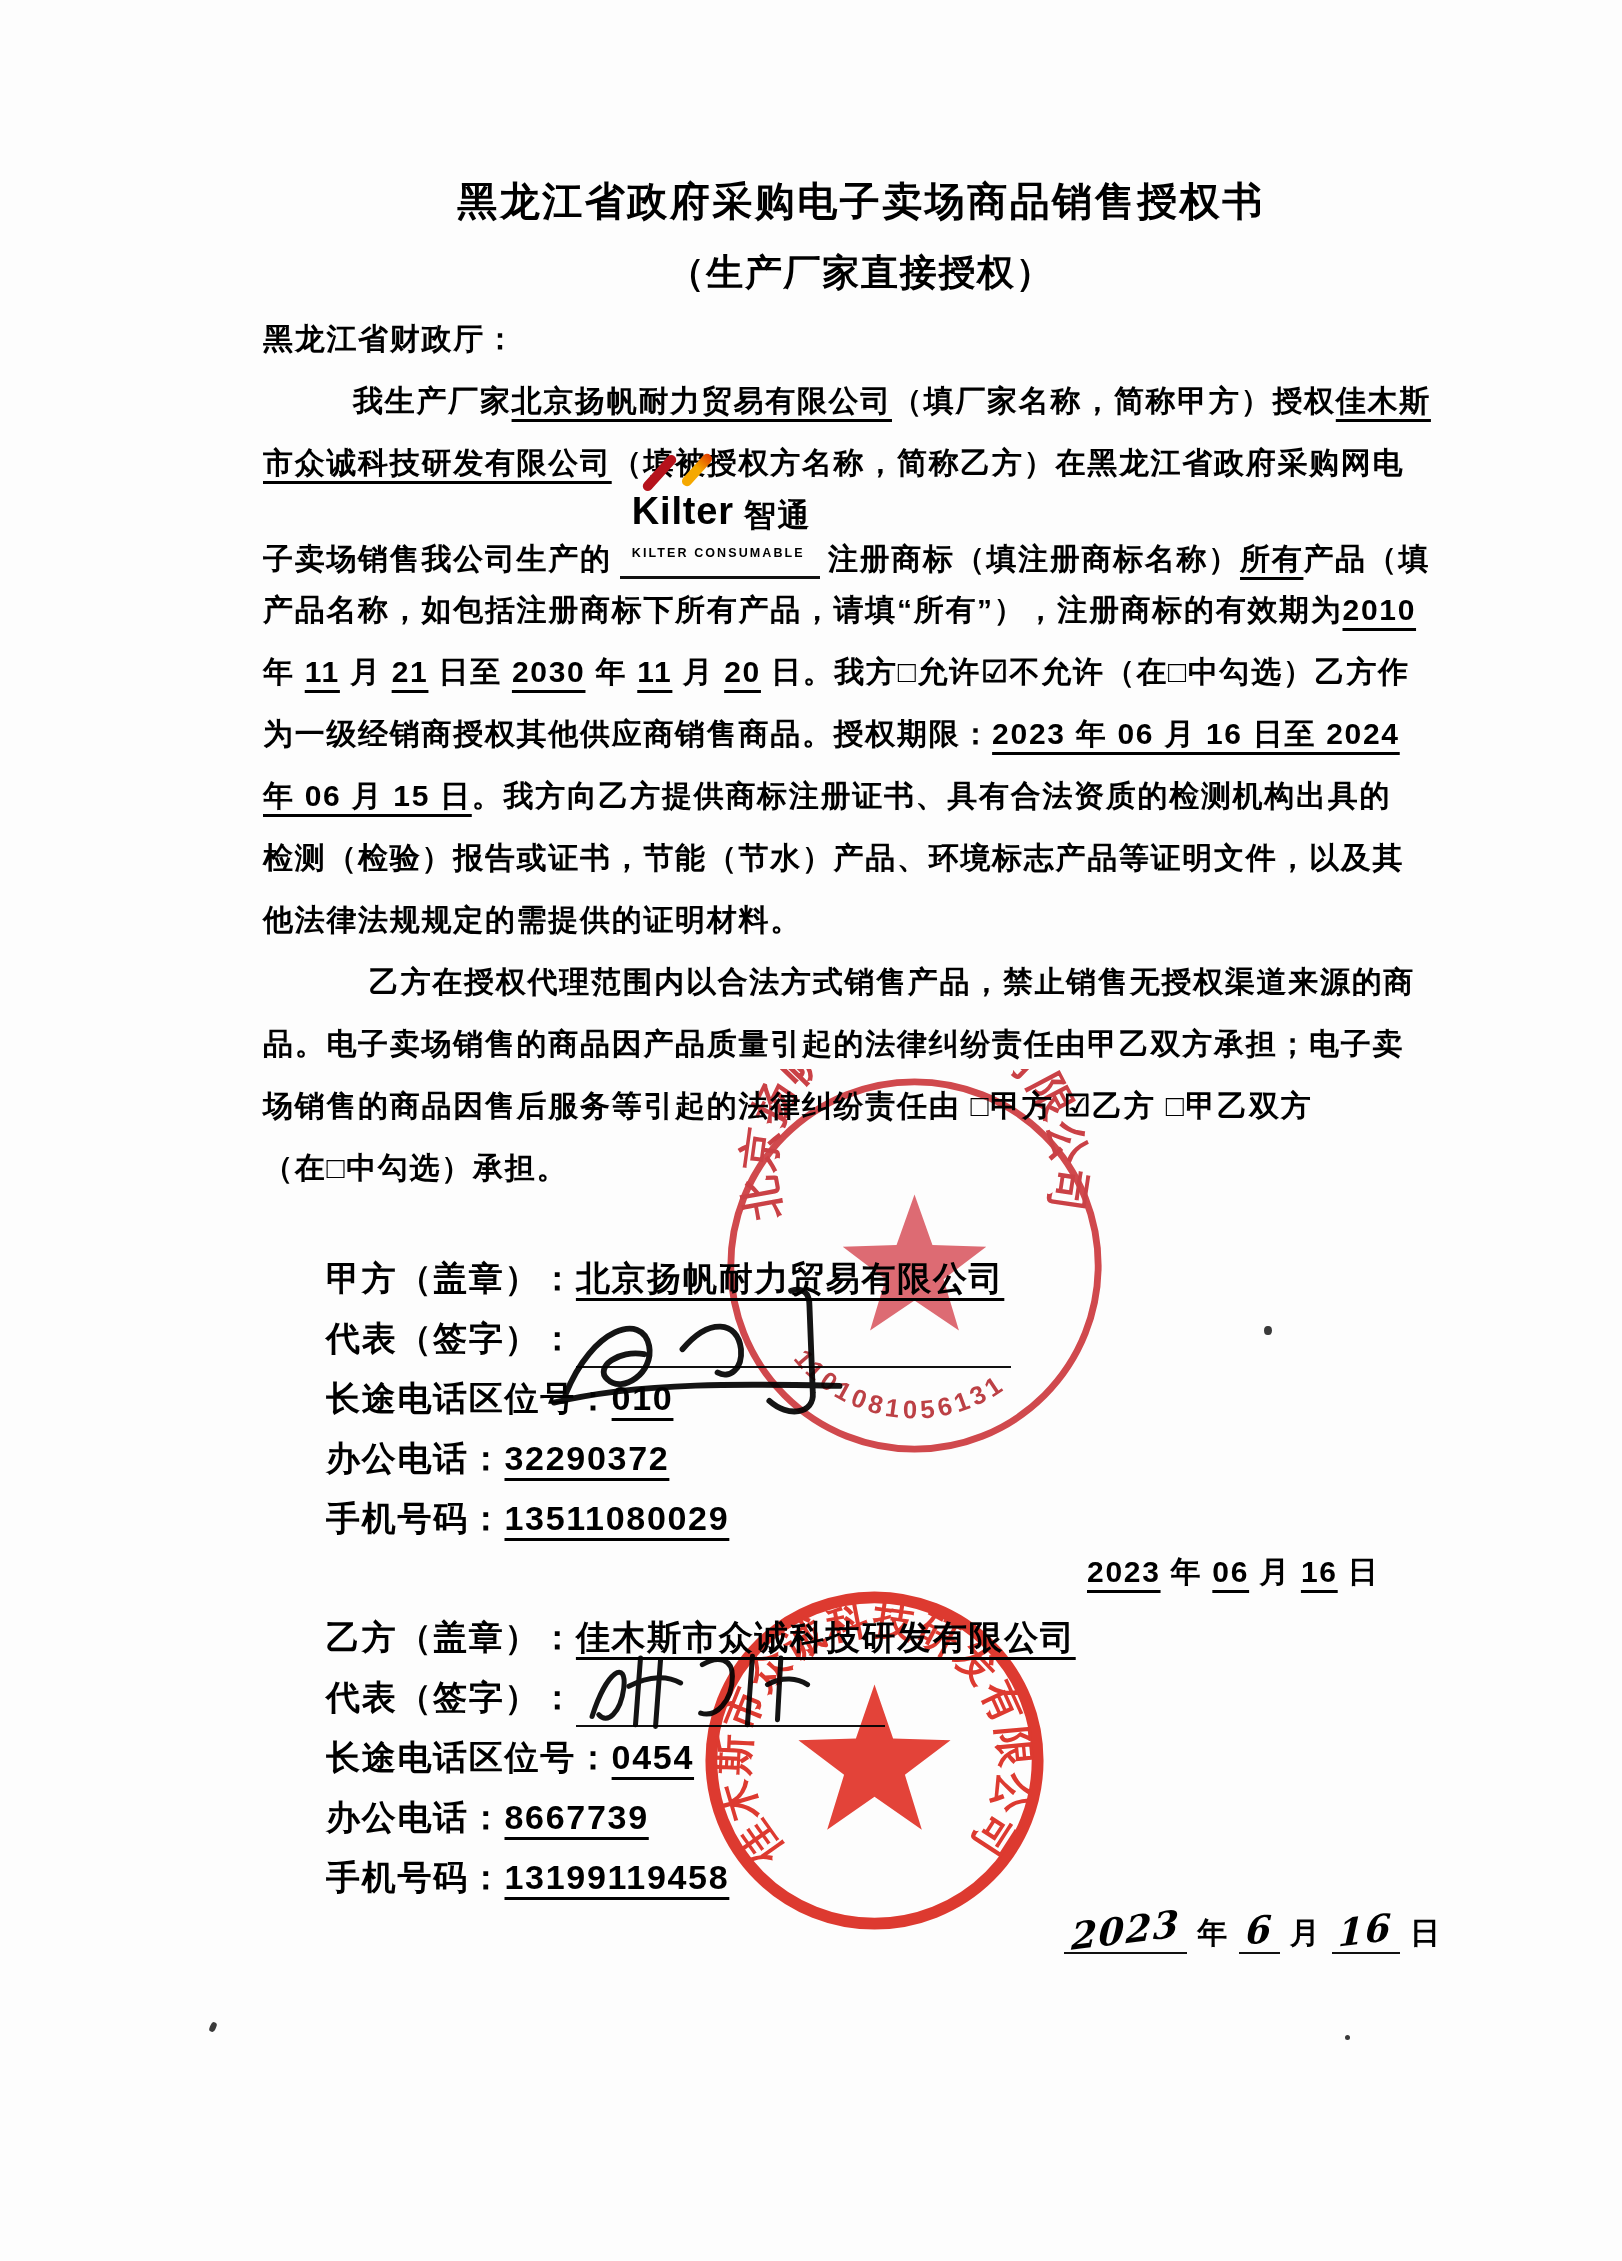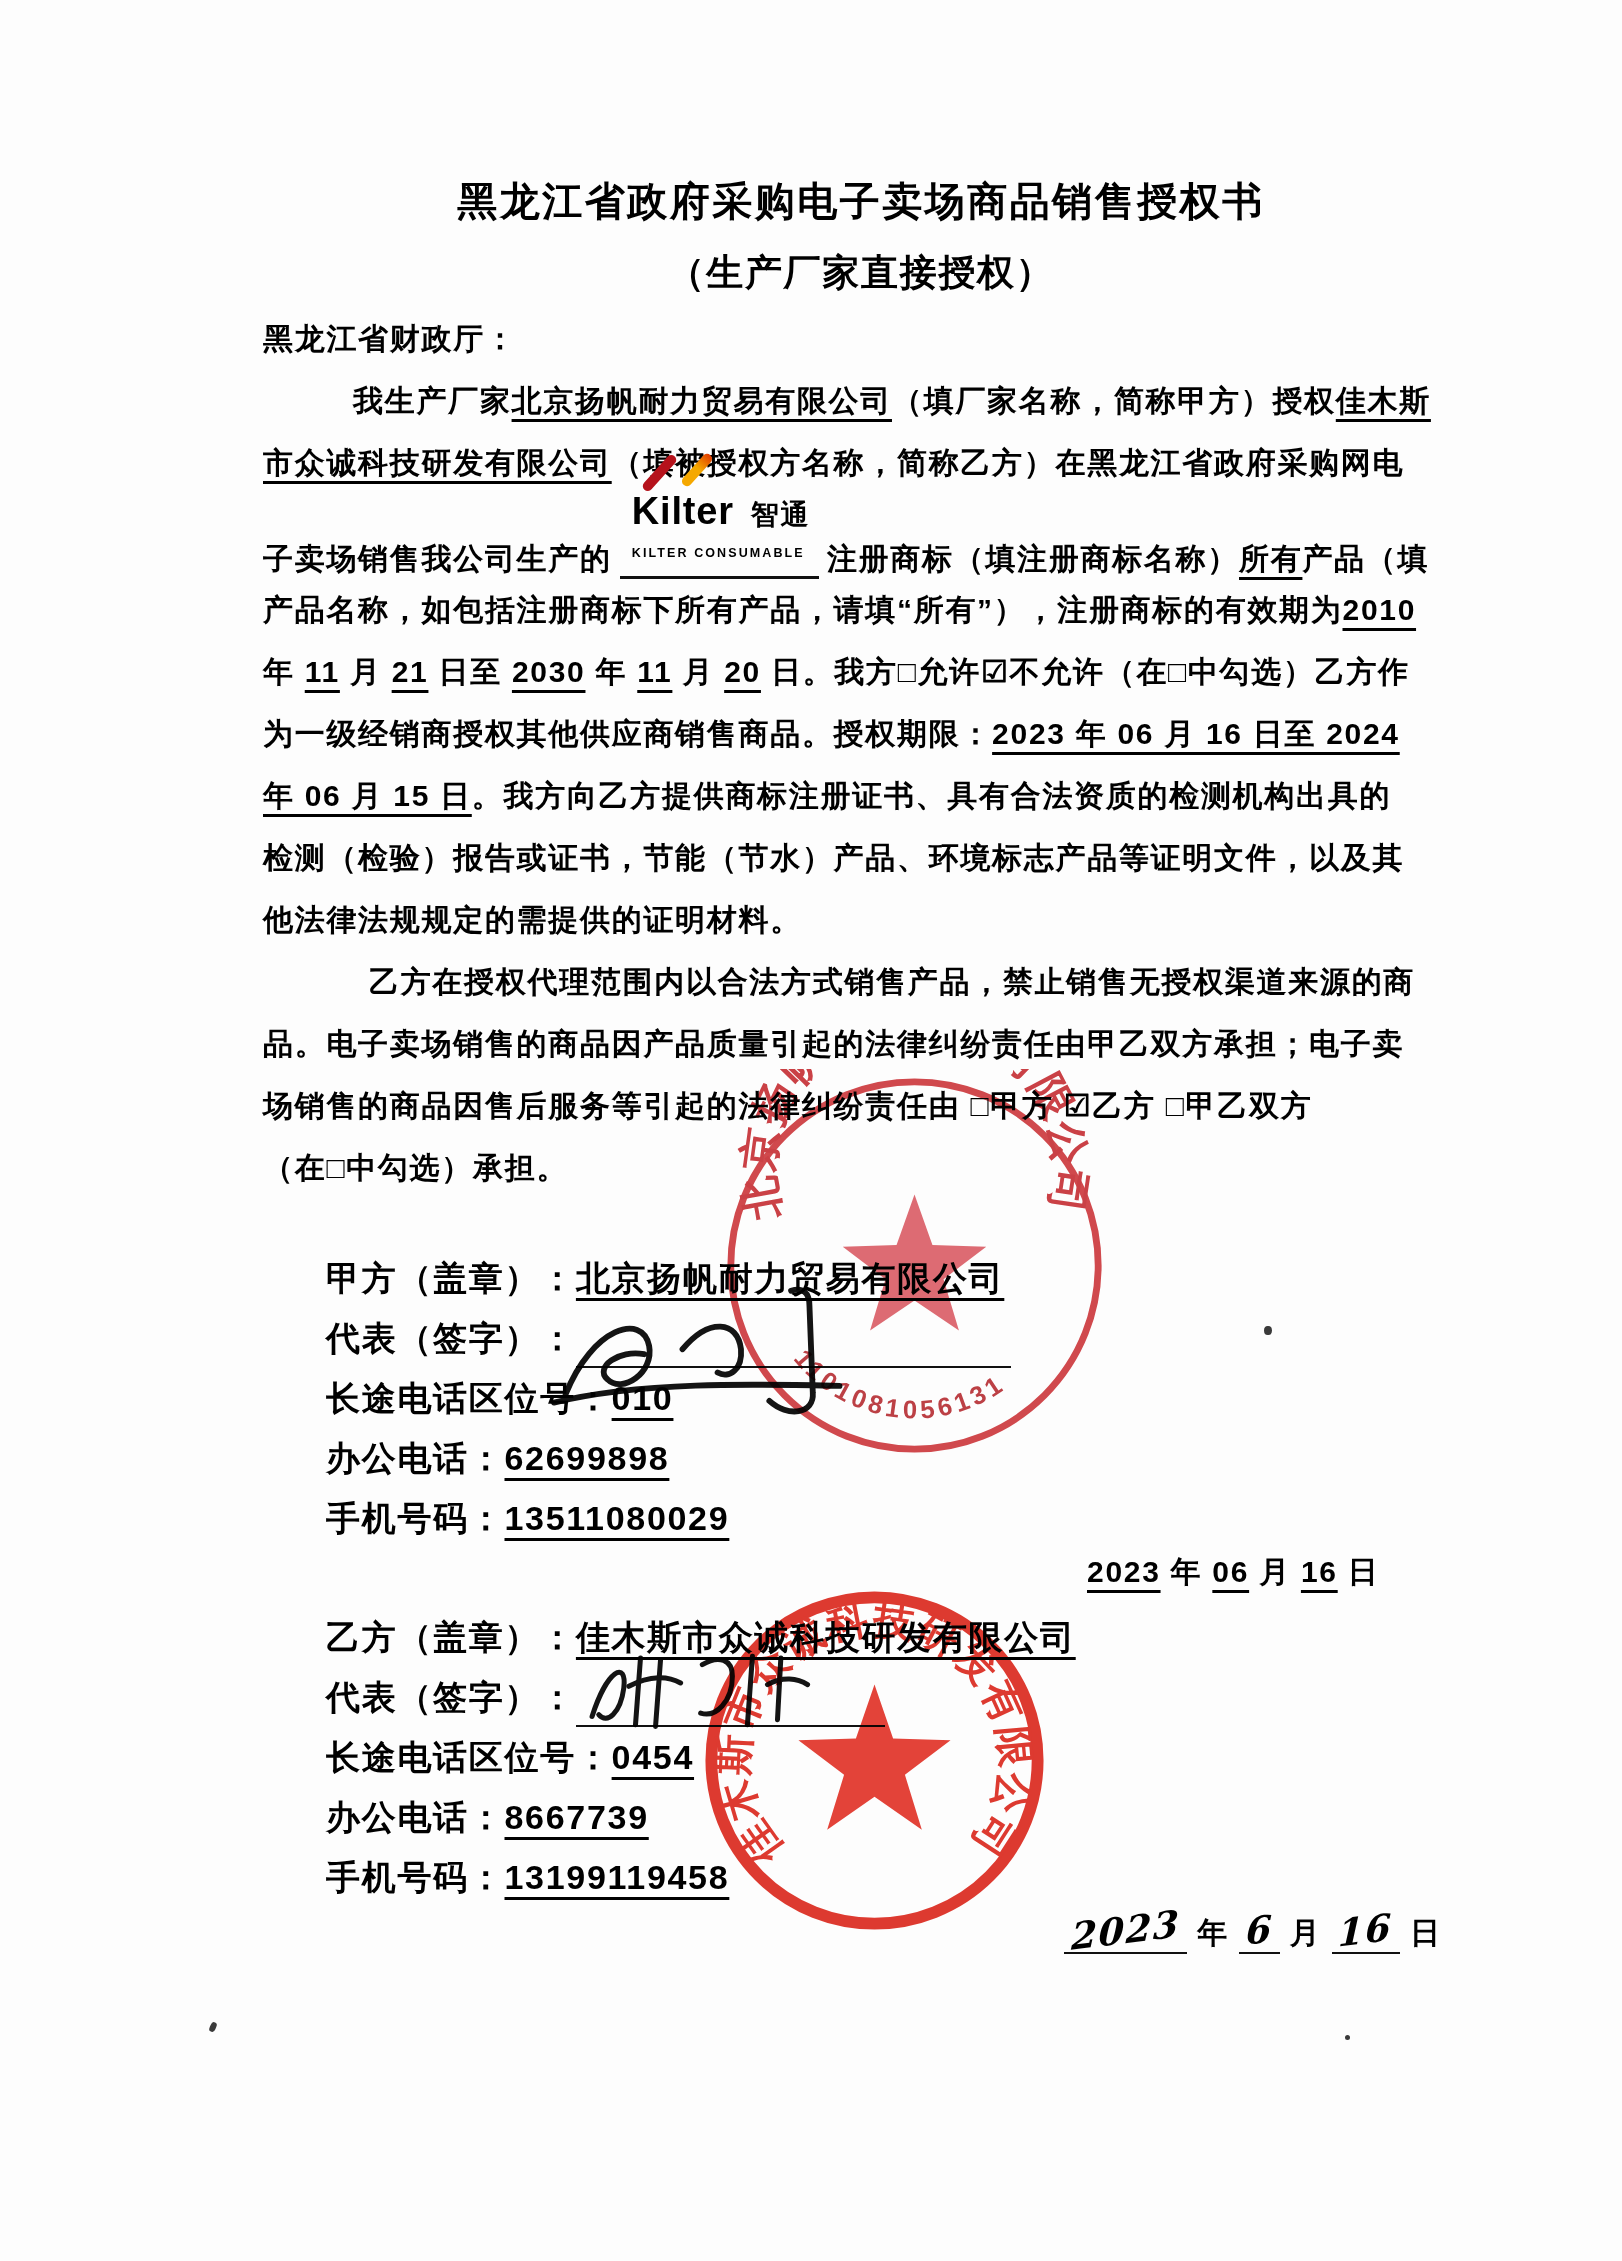--- a/index.html
+++ b/index.html
@@ -17,21 +17,21 @@
   .bodytext { position:absolute; top:308px; left:263px; width:1198px; }
   .line { font-size:30px; font-weight:600; letter-spacing:1.7px; line-height:62px; white-space:nowrap; }
   .indent { padding-left:60px;text-align:center; }
   .u { text-decoration:underline; text-decoration-thickness:2.5px; text-underline-offset:8.4px; }
   .line-logo { display:flex; align-items:flex-end; height:85px; line-height:40px; }
   
   .logo-box { position:relative; display:inline-flex; flex-direction:column; align-items:flex-start;
               border-bottom:3.3px solid #111; padding:0 8.4px 3.3px 11.7px; margin:0 8.4px; }
   .logo-row1 { display:flex; align-items:flex-end; }
   .logo-word { font-size:38px; font-weight:800; letter-spacing:0.8px; line-height:37px; }
-  .logo-cn { font-size:28px; font-weight:900; margin-left:17px; line-height:30px; }
+  .logo-cn { font-size:32px; font-weight:900; margin-left:10px; line-height:30px; }
   .logo-sub { font-size:12.5px; font-weight:800; letter-spacing:2.1px; margin-top:2.5px; }
   .logo-stroke { position:absolute; height:10px; border-radius:5.9px; }
   .logo-stroke.red  { width:45px; top:-25px; left:16.7px; transform:rotate(-48deg); background:#b5121b; }
   .logo-stroke.gold { width:40px; top:-28.4px; left:57px; transform:rotate(-48deg);
                       background:linear-gradient(90deg,#f5a800 55%,#e03a00); }
   
   .party { position:absolute; left:326px; width:1045px; }
   .party-a { top:1248px; }
   .party-b { top:1607px; }
   .prow { font-size:34px; font-weight:600; letter-spacing:1.7px; line-height:60px; white-space:nowrap; }
@@ -105,21 +105,21 @@
     <div class="line indent"><span>乙方在授权代理范围内以合法方式销售产品，禁止销售无授权渠道来源的商</span></div>
     <div class="line"><span>品。电子卖场销售的商品因产品质量引起的法律纠纷责任由甲乙双方承担；电子卖</span></div>
     <div class="line"><span>场销售的商品因售后服务等引起的法律纠纷责任由 □甲方 ☑乙方 □甲乙双方</span></div>
     <div class="line"><span>（在□中勾选）承担。</span></div>
   </div>
 
   <div class="party party-a">
     <div class="prow"><span>甲方（盖章）：</span><span class="u">北京扬帆耐力贸易有限公司</span></div>
     <div class="prow"><span>代表（签字）：</span><span class="sig-blank a"></span></div>
     <div class="prow"><span>长途电话区位号：</span><span class="u">010</span></div>
-    <div class="prow"><span>办公电话：</span><span class="u">62699898</span></div>
+    <div class="prow"><span>办公电话：</span><span class="u">32290372</span></div>
     <div class="prow"><span>手机号码：</span><span class="u">13511080029</span></div>
   </div>
 
   <div class="date-a"><span class="u">2023</span> <span>年</span> <span class="u">06</span> <span>月</span> <span class="u">16</span> <span>日</span></div>
 
   <div class="party party-b">
     <div class="prow"><span>乙方（盖章）：</span><span class="u">佳木斯市众诚科技研发有限公司</span></div>
     <div class="prow"><span>代表（签字）：</span><span class="sig-blank b"></span></div>
     <div class="prow"><span>长途电话区位号：</span><span class="u">0454</span></div>
     <div class="prow"><span>办公电话：</span><span class="u">8667739</span></div>

